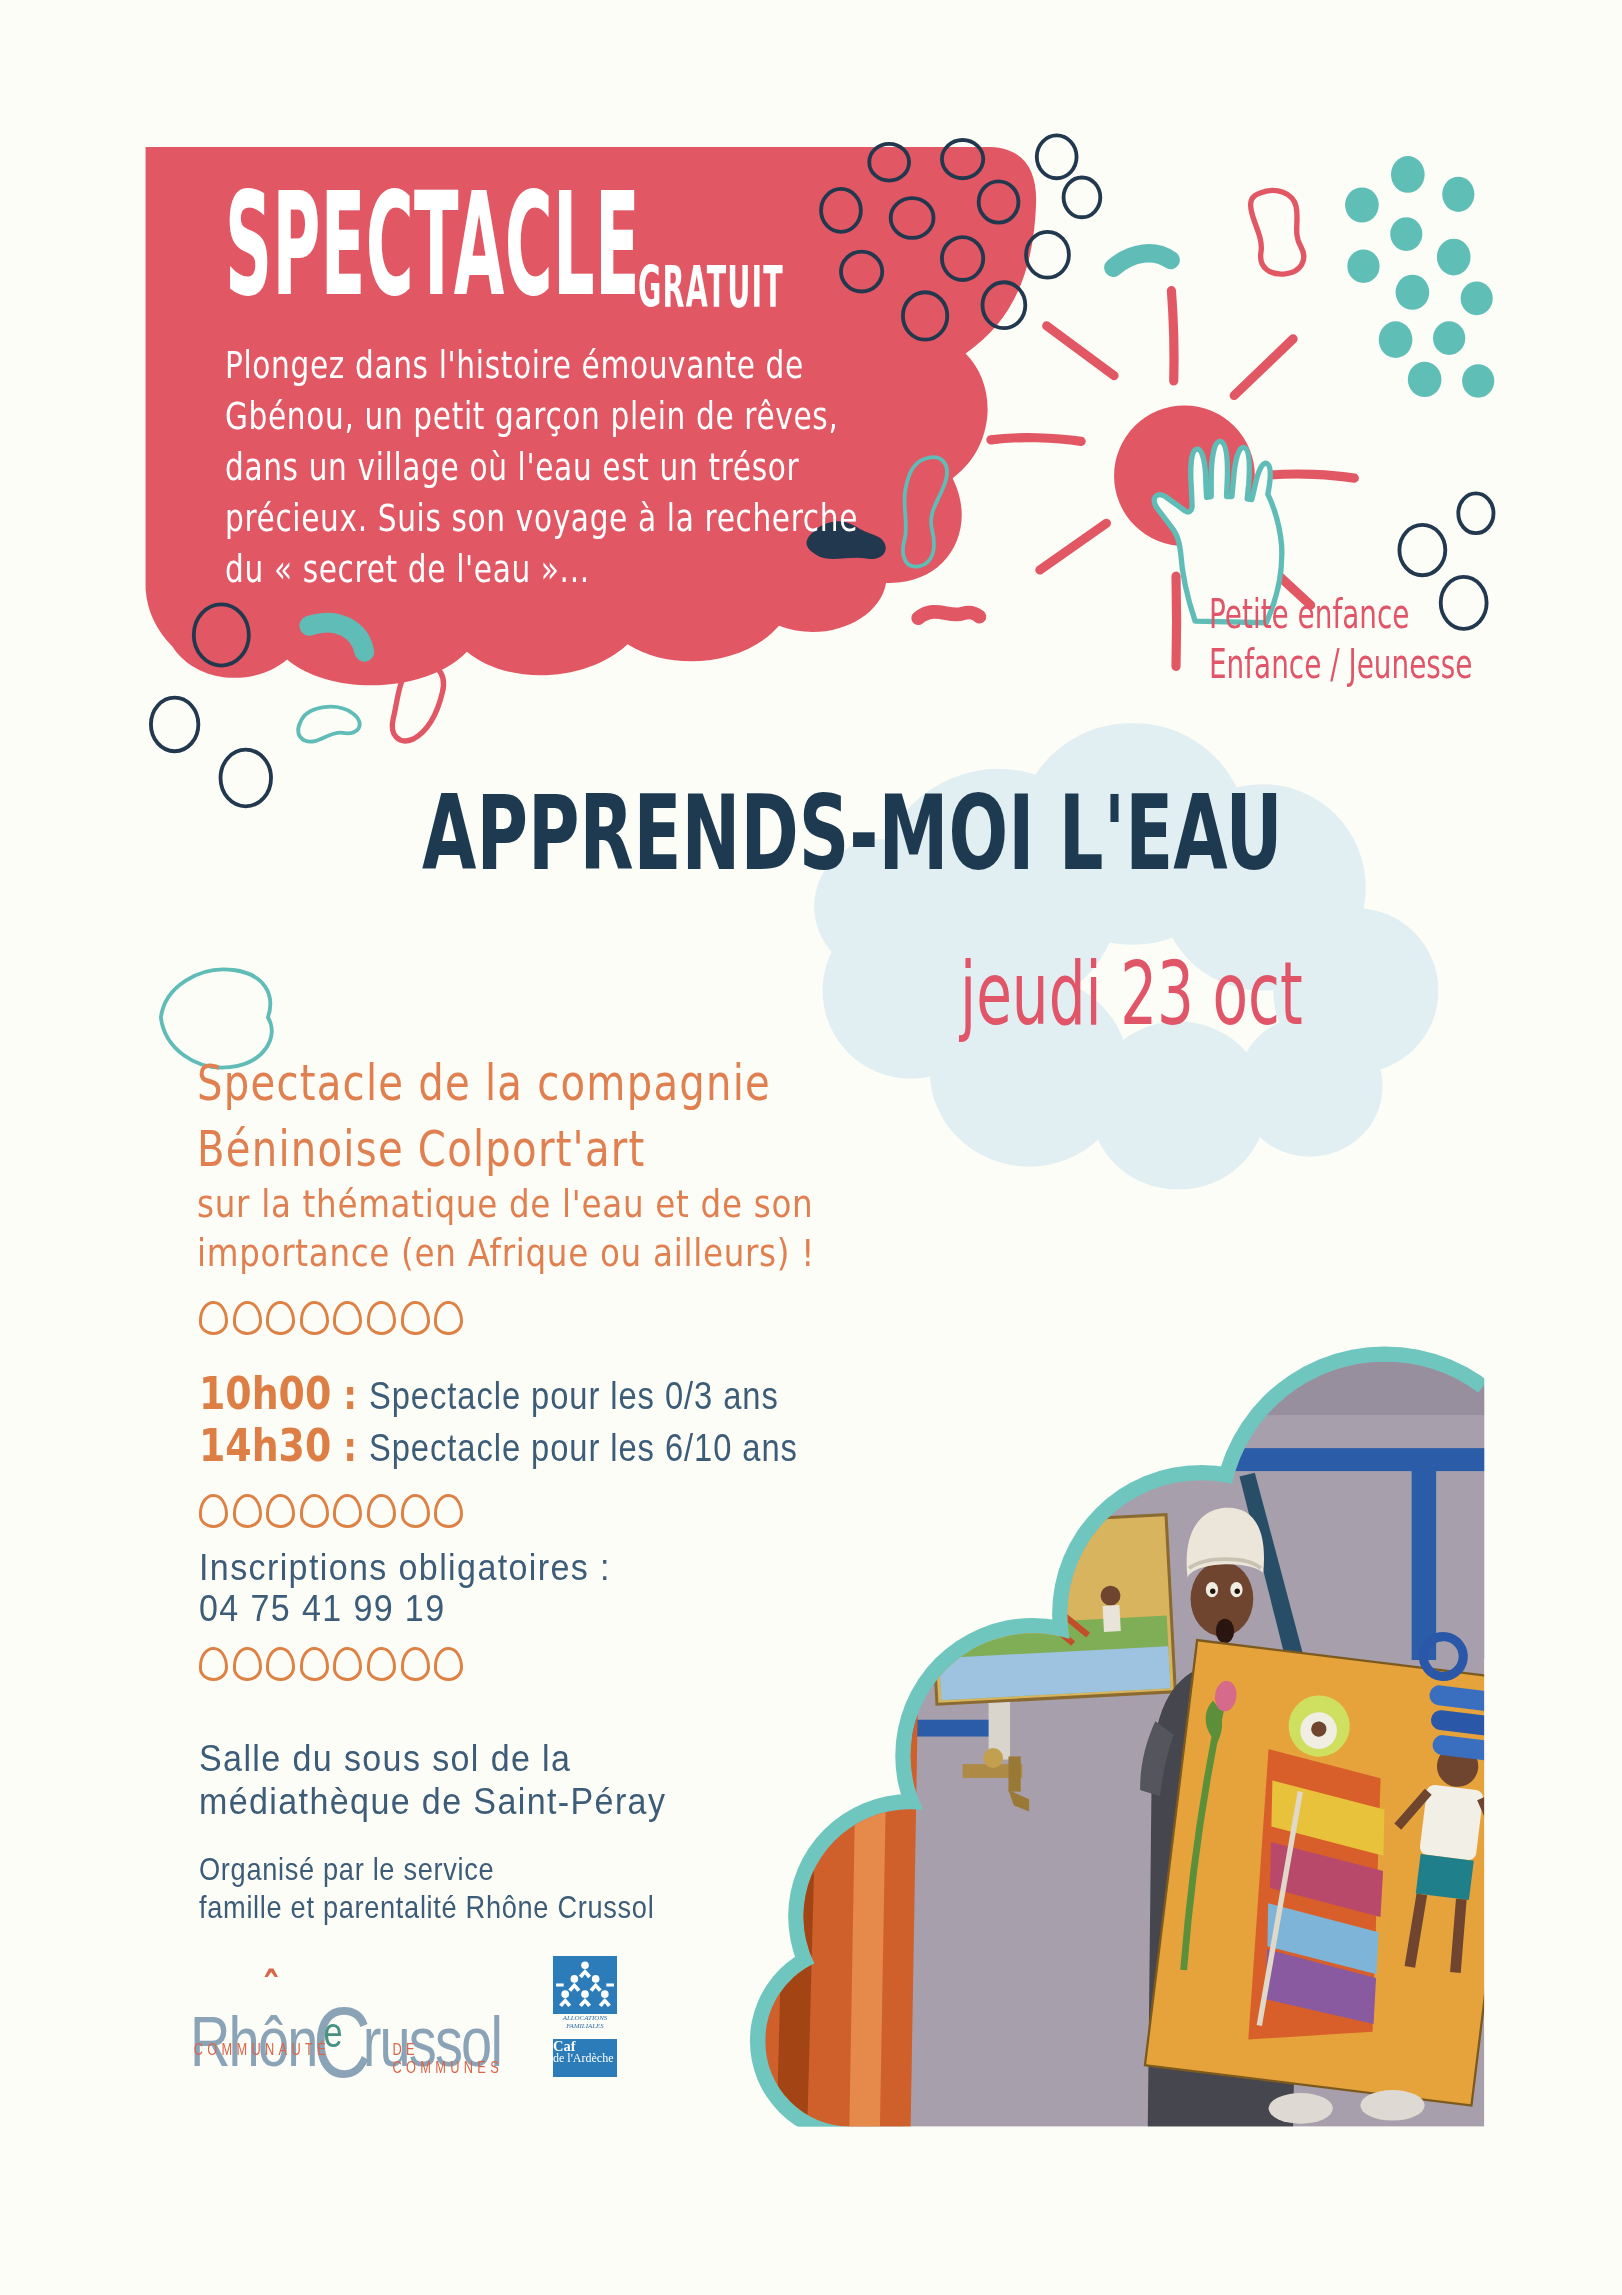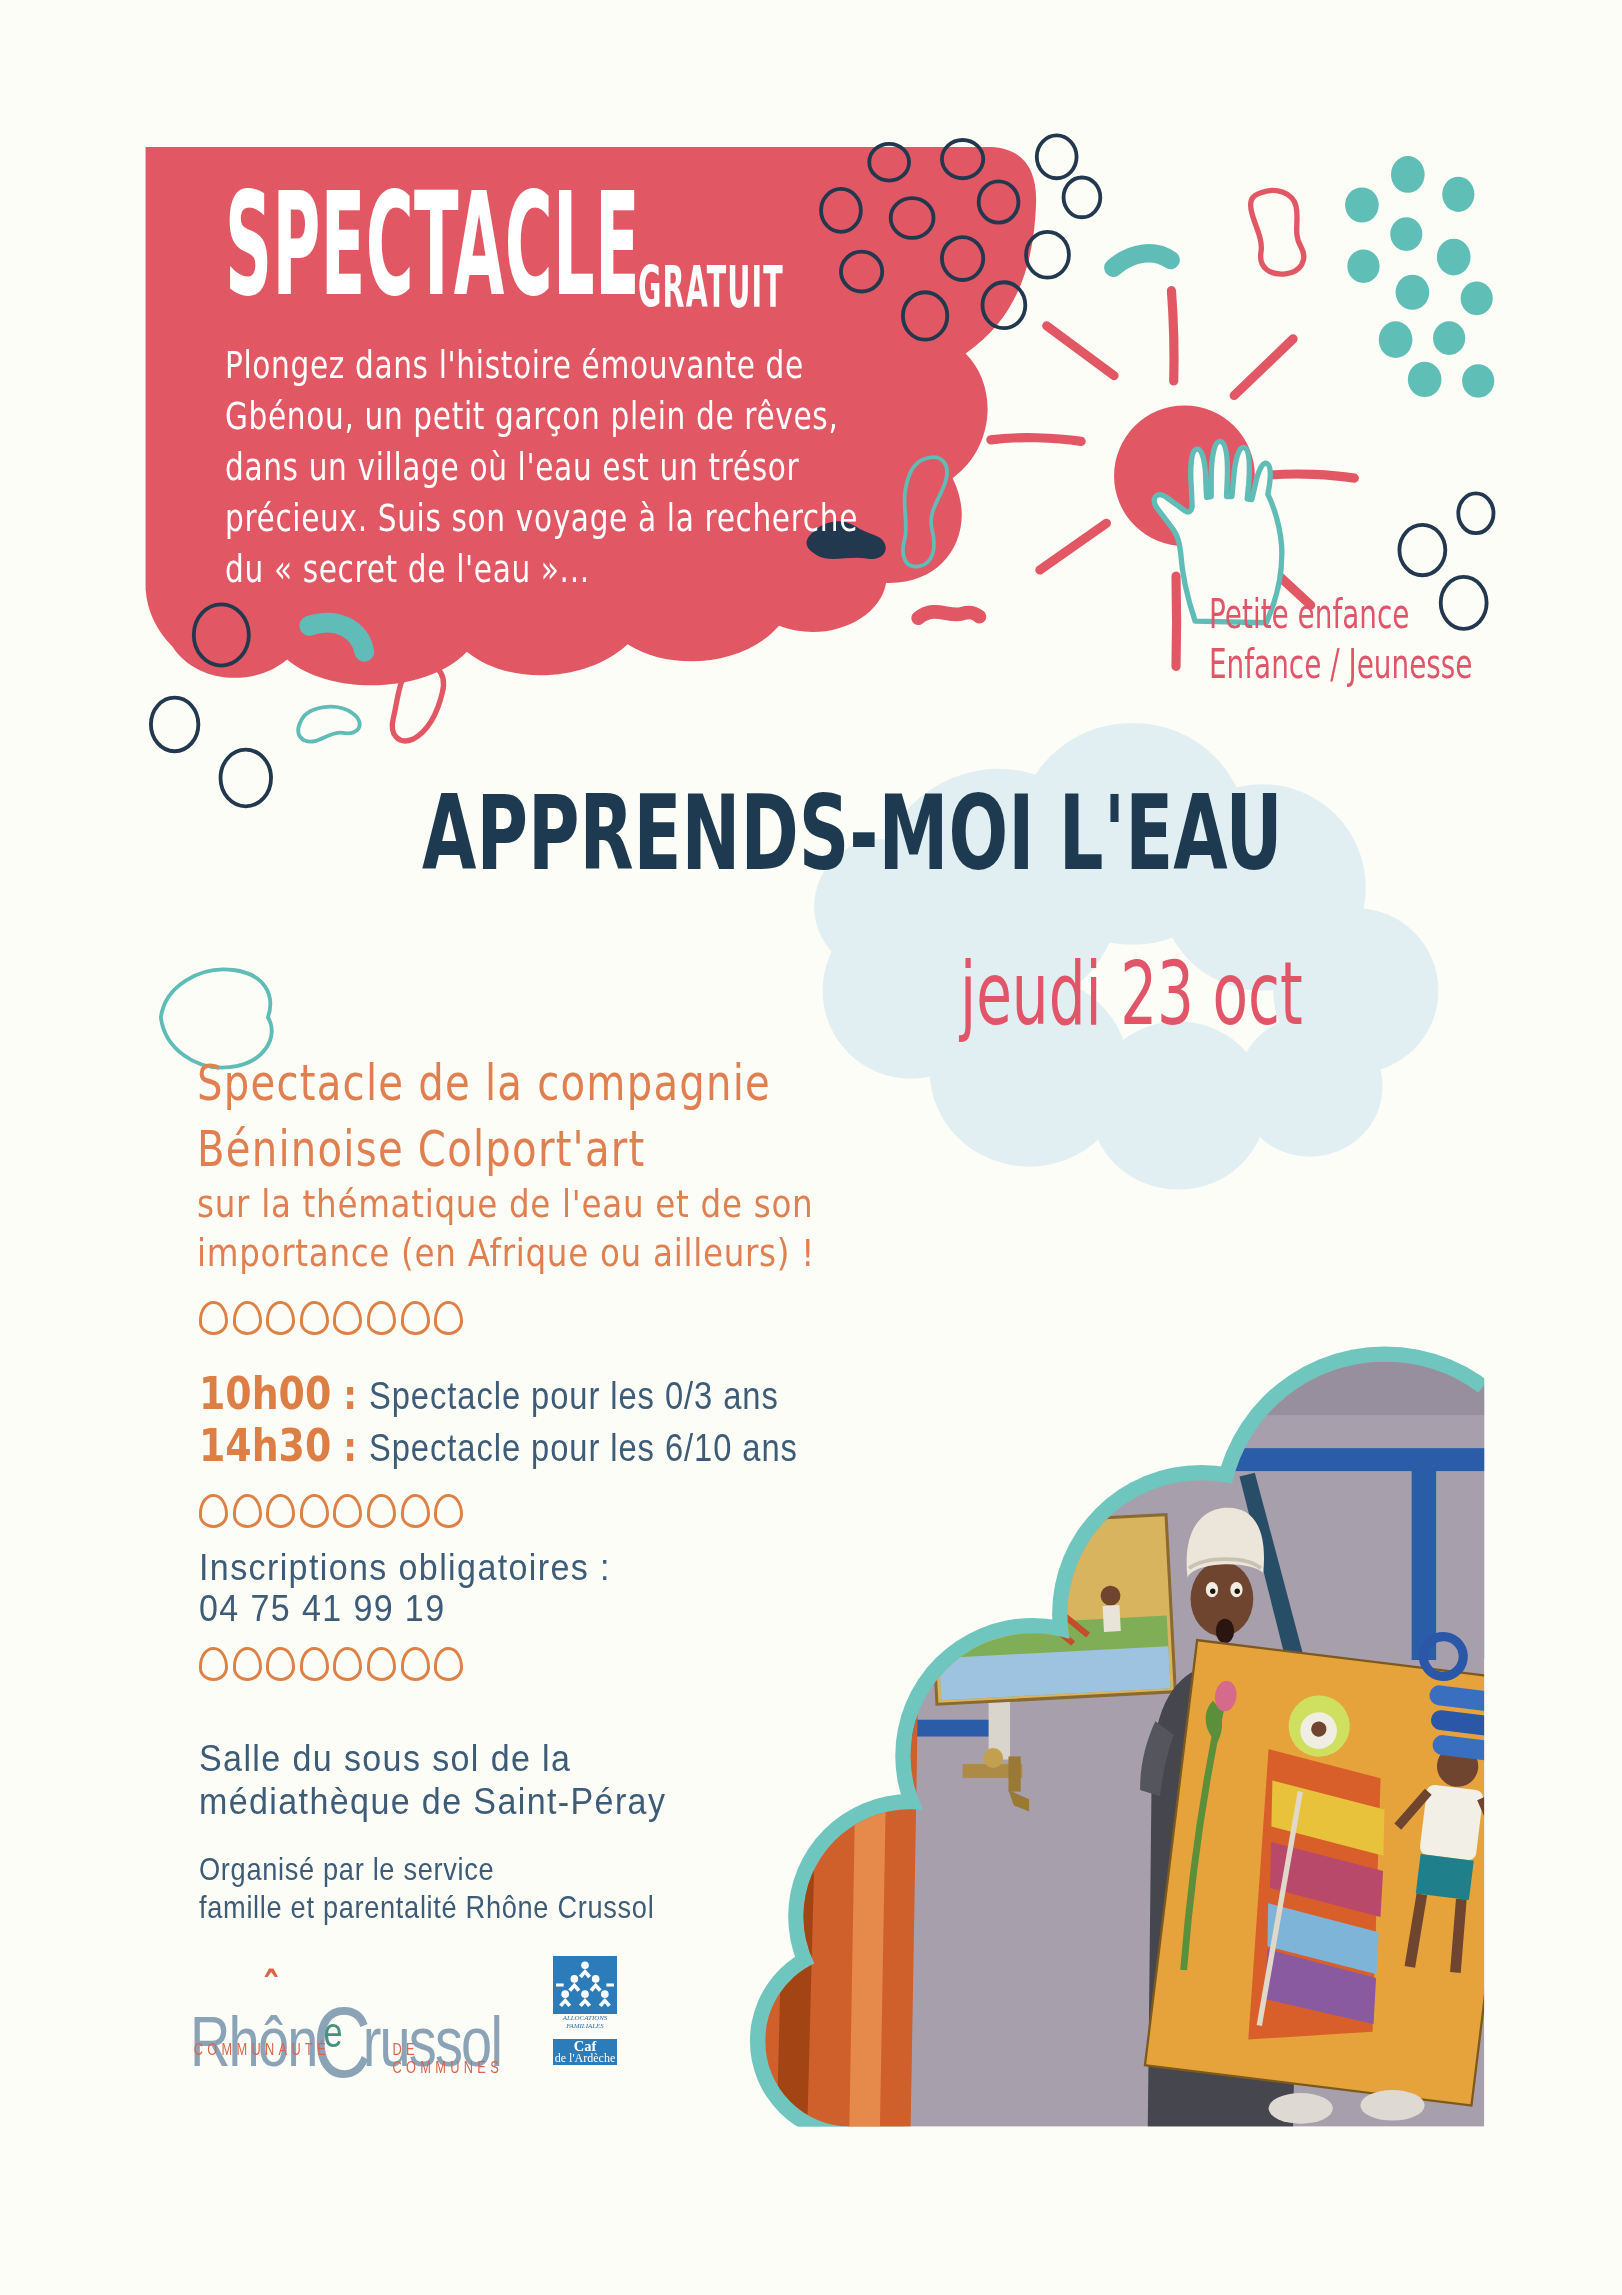--- a/index.html
+++ b/index.html
@@ -49,21 +49,21 @@
   .rc-C{font-size:101px;font-weight:500;color:#8ba3b6;position:relative;top:10.7px;margin:0 -10.7px 0 -4.6px;font-family:"Liberation Sans",sans-serif;}
   .rc-e{position:absolute;left:167px;top:34px;font-size:43px;color:#46917f;font-family:"Liberation Sans",sans-serif;}
   .rc-accent{position:absolute;left:90px;top:-10.7px;font-size:46px;color:#d9654a;font-weight:700;}
   .rc-sub1{position:absolute;left:4.6px;top:67px;font-size:16px;letter-spacing:5.4px;color:#d9654a;font-family:"Liberation Sans",sans-serif;}
   .rc-sub2{position:absolute;left:253px;top:67px;font-size:16px;letter-spacing:5.4px;color:#d9654a;font-family:"Liberation Sans",sans-serif;}
 
   .caf{left:544px;top:1956px;width:64px;height:109px;font-family:"Liberation Serif",serif;}
   .caf-top{position:absolute;left:0;top:0;width:64px;height:58px;background:#2b7cb9;}
   .caf-mid{position:absolute;left:0;top:58px;width:64px;height:24.5px;background:#fdfdf8;text-align:center;}
   .caf-mid div{font-size:6.9px;font-style:italic;color:#2b6ca5;line-height:8.4px;letter-spacing:0px;}
-  .caf-bot{position:absolute;left:0;top:83px;width:64px;height:26px;background:#2b7cb9;text-align:center;color:#fff;}
+  .caf-bot{position:absolute;left:0;top:83px;width:64px;height:38px;background:#2b7cb9;text-align:left;color:#fff;}
   .caf-name{font-size:14.5px;font-weight:700;line-height:13.8px;display:block;margin-top:0.8px;}
   .caf-region{font-size:12px;display:block;line-height:8.4px;}
 </style>
 </head>
 <body>
 
 <div id="poster">
 
   <svg class="art-layer" width="1623" height="2295" viewBox="0 0 2121 3000">
 

